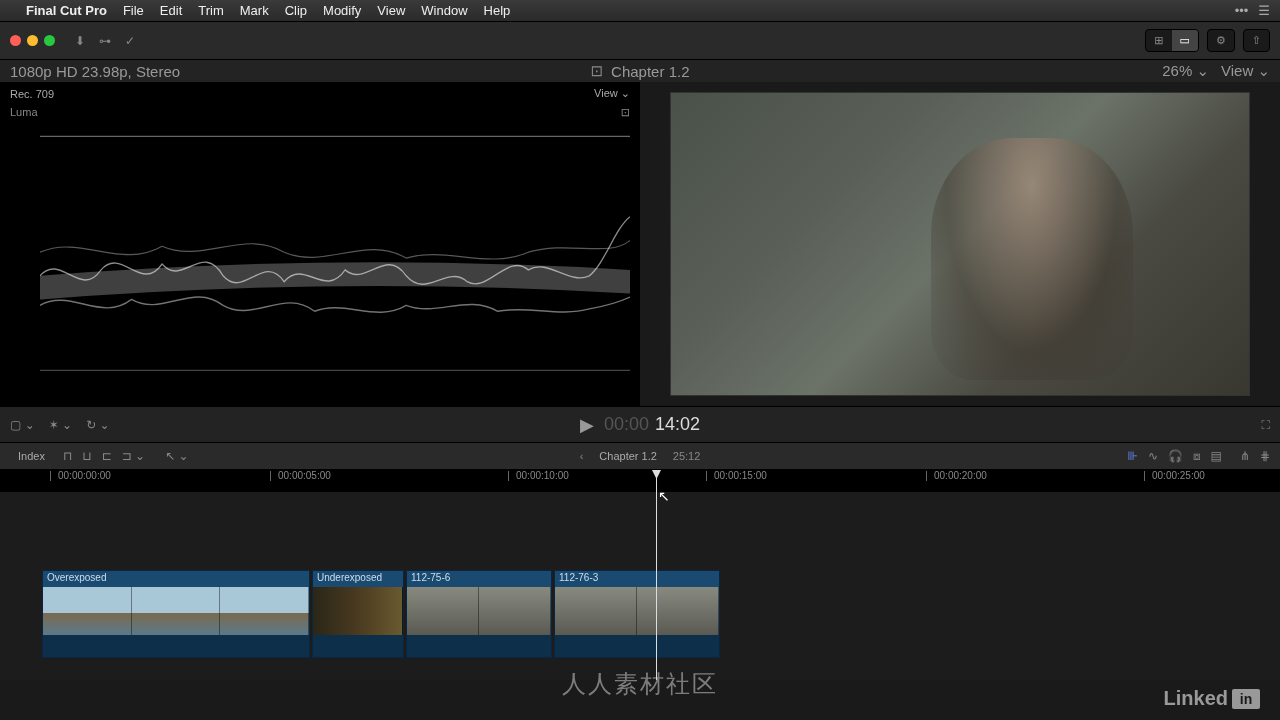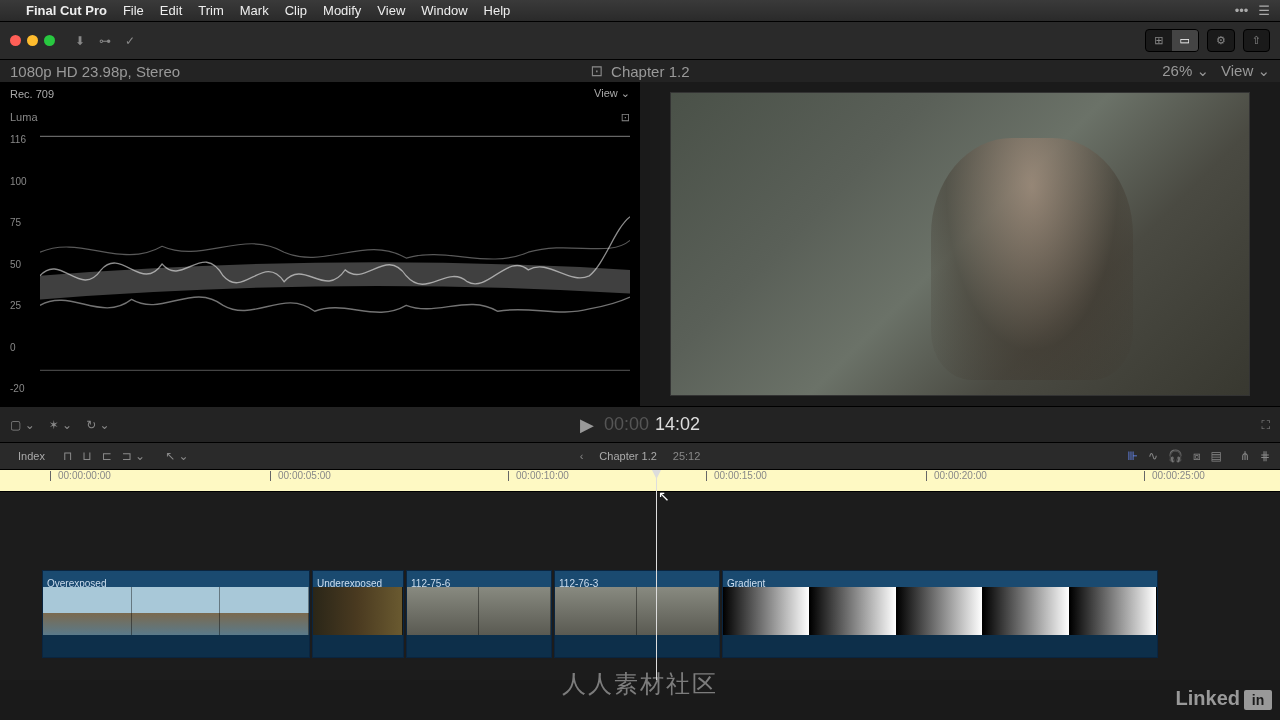--- a/index.html
+++ b/index.html
@@ -18,21 +18,21 @@
 .btn-seg { display: flex; background: #1a1a1a; border-radius: 4px; overflow: hidden; border: 1px solid #000; }
 .btn-seg span { padding: 4px 8px; color: #888; cursor: pointer; font-size: 11px; }
 .btn-seg span.active { background: #444; color: #fff; }
 .info-bar { height: 22px; background: #232323; display: flex; align-items: center; padding: 0 10px; font-size: 15px; color: #999; }
 .info-bar .center { position: absolute; left: 50%; transform: translateX(-50%); display: flex; gap: 8px; align-items: center; }
 .info-bar .right { margin-left: auto; display: flex; gap: 12px; }
 .main { display: flex; height: 324px; }
 .scopes { flex: 0 0 640px; background: #000000; display: flex; flex-direction: column; }
 .scope-hdr { height: 24px; display: flex; align-items: center; padding: 0 10px; font-size: 11px; color: #aaa; border-bottom: 1px solid #000; }
 .scope-hdr .right { margin-left: auto; display: flex; gap: 8px; align-items: center; }
-.scope-sub { height: 22px; display: flex; align-items: center; padding: 0 10px; font-size: 11px; color: #888; }
+.scope-sub { height: 22px; display: flex; align-items: flex-start; padding: 0 10px; font-size: 11px; color: #888; }
 .scope-sub .right { margin-left: auto; }
 .scope-graph { flex: 1; position: relative; padding: 4px 10px; }
 .y-ticks { position: absolute; left: 10px; top: 0; bottom: 0; width: 26px; display: flex; flex-direction: column; justify-content: space-between; color: #888; font-size: 10px; padding: 6px 0 12px; }
 .wave { position: absolute; left: 40px; right: 10px; top: 6px; bottom: 12px; }
 .wave svg { width: 100%; height: 100%; }
 .viewer { flex: 1; background: #1a1a1a; display: flex; align-items: center; justify-content: center; padding: 10px 30px; }
 .video { width: 100%; height: 100%; background: linear-gradient(135deg, #4a5148 0%, #5a6058 30%, #6b7268 50%, #4a4a42 70%, #383830 100%); border: 1px solid #333; position: relative; overflow: hidden; }
 .video .figure { position: absolute; right: 20%; top: 15%; width: 35%; height: 80%; background: radial-gradient(ellipse at 50% 20%, rgba(180,150,130,0.6), rgba(60,50,40,0.4) 60%, transparent); border-radius: 40% 40% 20% 20%; }
 .scrub-bar { height: 36px; background: #232323; display: flex; align-items: center; padding: 0 10px; position: relative; border-top: 1px solid #000; }
 .scrub-bar .tools { display: flex; gap: 14px; color: #888; }
@@ -41,37 +41,37 @@
 .scrub-bar .tc-grey { color: #555; }
 .scrub-bar .tc-white { color: #ddd; }
 .scrub-bar .right { margin-left: auto; display: flex; gap: 8px; color: #888; }
 .tl-hdr { height: 28px; background: #2a2a2a; display: flex; align-items: center; padding: 0 10px; border-top: 1px solid #000; border-bottom: 1px solid #000; font-size: 11px; color: #aaa; position: relative; }
 .tl-hdr .idx { padding: 2px 8px; }
 .tl-hdr .strip { display: flex; gap: 10px; margin-left: 10px; }
 .tl-hdr .center { position: absolute; left: 50%; transform: translateX(-50%); display: flex; gap: 16px; align-items: center; }
 .tl-hdr .right { margin-left: auto; display: flex; gap: 10px; align-items: center; }
 .tl-icon { color: #888; cursor: pointer; font-size: 12px; }
 .timeline { height: 210px; background: #1c1c1c; position: relative; }
-.ruler { height: 22px; background: #fef9c3; display: flex; position: relative; border-bottom: 1px solid #000; font-size: 10px; color: #888; }
+.ruler { height: 22px; background: #000000; display: flex; position: relative; border-bottom: 1px solid #000; font-size: 10px; color: #888; }
 .ruler .tick { position: absolute; top: 0; display: flex; align-items: center; gap: 4px; }
 .ruler .tick::before { content: ""; width: 1px; height: 10px; background: #666; margin-right: 3px; }
 .track { position: absolute; top: 100px; height: 88px; display: flex; }
 .clip { height: 100%; background: #123a5c; border: 1px solid #0a2540; display: flex; flex-direction: column; overflow: hidden; margin-right: 2px; }
-.clip .label { height: 16px; background: #1a4a70; color: #cde; font-size: 10px; padding: 7px 4px; white-space: nowrap; }
+.clip .label { height: 16px; background: #1a4a70; color: #cde; font-size: 10px; padding: 1px 4px; white-space: nowrap; }
 .clip .thumbs { flex: 1; display: flex; }
 .thumb { flex: 1; border-right: 1px solid rgba(0,0,0,0.4); }
 .thumb.sky { background: linear-gradient(#a8c8d8 55%, #7a6a50 55%, #5a7a8a); }
 .thumb.dark { background: linear-gradient(90deg, #2a2618, #4a3a20, #6a5a30); }
 .thumb.int { background: linear-gradient(#888a80, #5a5a52); }
 .thumb.grad { background: linear-gradient(90deg, #000, #fff); }
 .clip .audio { height: 22px; background: #0d2f4a; }
 .playhead { position: absolute; top: 0; bottom: 0; width: 1px; background: #ddd; z-index: 10; }
 .playhead::before { content: ""; position: absolute; top: 0; left: -4px; width: 9px; height: 9px; background: #ddd; clip-path: polygon(0 0, 100% 0, 50% 100%); }
 .cursor { position: absolute; font-size: 14px; color: #fff; }
-.watermark-bottom { position: absolute; bottom: 10px; right: 8px; color: #ddd; font-size: 20px; font-weight: 600; opacity: 0.65; display: flex; align-items: flex-end; gap: 4px; }
+.watermark-bottom { position: absolute; bottom: 10px; right: 20px; color: #ddd; font-size: 20px; font-weight: 600; opacity: 0.65; display: flex; align-items: center; gap: 4px; }
 .linkedin-box { width: 28px; height: 20px; background: #ddd; color: #1a1a1a; display: flex; align-items: center; justify-content: center; font-weight: 700; border-radius: 2px; font-size: 14px; }
 .watermark-center { position: absolute; bottom: 20px; left: 50%; transform: translateX(-50%); color: #ddd; font-size: 24px; font-weight: 500; opacity: 0.5; letter-spacing: 2px; }
 </style>
 </head>
 <body>
 
 <div class="menubar">
   <span class="apple"></span>
   <span class="appname">Final Cut Pro</span>
   <span>File</span>
@@ -132,29 +132,20 @@
       <span>Rec. 709</span>
       <div class="right">
         <span><span>View</span> ⌄</span>
       </div>
     </div>
     <div class="scope-sub">
       <span>Luma</span>
       <span class="right">⊡</span>
     </div>
     <div class="scope-graph">
-      <div class="y-ticks">
-        <span>116</span>
-        <span>100</span>
-        <span>75</span>
-        <span>50</span>
-        <span>25</span>
-        <span>0</span>
-        <span>-20</span>
-      </div>
       <div class="wave">
         <svg viewBox="0 0 580 220" preserveAspectRatio="none">
           <line x1="0" y1="2" x2="580" y2="2" stroke="#666" stroke-width="1"></line>
           <line x1="0" y1="200" x2="580" y2="200" stroke="#444" stroke-width="1"></line>
           <path d="M0,120 C20,100 40,140 60,115 C80,95 100,135 120,110 C140,130 160,90 180,120 C200,140 220,100 240,125 C260,105 280,140 300,115 C320,130 340,95 360,120 C380,140 400,110 420,125 C440,135 460,100 480,115 C500,105 520,128 540,120 C555,110 565,80 580,70" stroke="rgba(255,255,255,0.55)" stroke-width="1.2" fill="none"></path>
           <path d="M0,145 C30,130 60,160 90,140 C120,155 150,125 180,145 C210,160 240,130 270,150 C300,140 330,160 360,145 C390,155 420,135 450,150 C480,145 510,155 540,148 C560,145 575,140 580,138" stroke="rgba(255,255,255,0.45)" stroke-width="1.2" fill="none"></path>
           <path d="M0,100 C40,85 80,115 120,95 C160,110 200,80 240,100 C280,115 320,85 360,105 C400,95 440,115 480,100 C520,90 560,105 580,90" stroke="rgba(255,255,255,0.35)" stroke-width="1" fill="none"></path>
           <path d="M0,130 Q290,110 580,125" stroke="rgba(255,255,255,0.25)" stroke-width="20" fill="none" stroke-linecap="round"></path>
         </svg>
       </div>
@@ -243,31 +234,20 @@
         <div class="audio"></div>
       </div>
       <div class="clip" style="width: 166px;">
         <div class="label">112-76-3</div>
         <div class="thumbs">
           <div class="thumb int"></div>
           <div class="thumb int"></div>
         </div>
         <div class="audio"></div>
       </div>
-      <div class="clip" style="width: 436px;">
-        <div class="label">Gradient</div>
-        <div class="thumbs">
-          <div class="thumb grad"></div>
-          <div class="thumb grad"></div>
-          <div class="thumb grad"></div>
-          <div class="thumb grad"></div>
-          <div class="thumb grad"></div>
-        </div>
-        <div class="audio"></div>
-      </div>
     </div>
   <div class="playhead" id="playhead" style="left: 656px;"></div>
   <div class="cursor" style="left:658px;top:18px">↖</div>
 </div>
 
 <div class="watermark-center">人人素材社区</div>
 <div class="watermark-bottom">
   <span>Linked</span>
     <span class="linkedin-box">in</span>
 </div>

